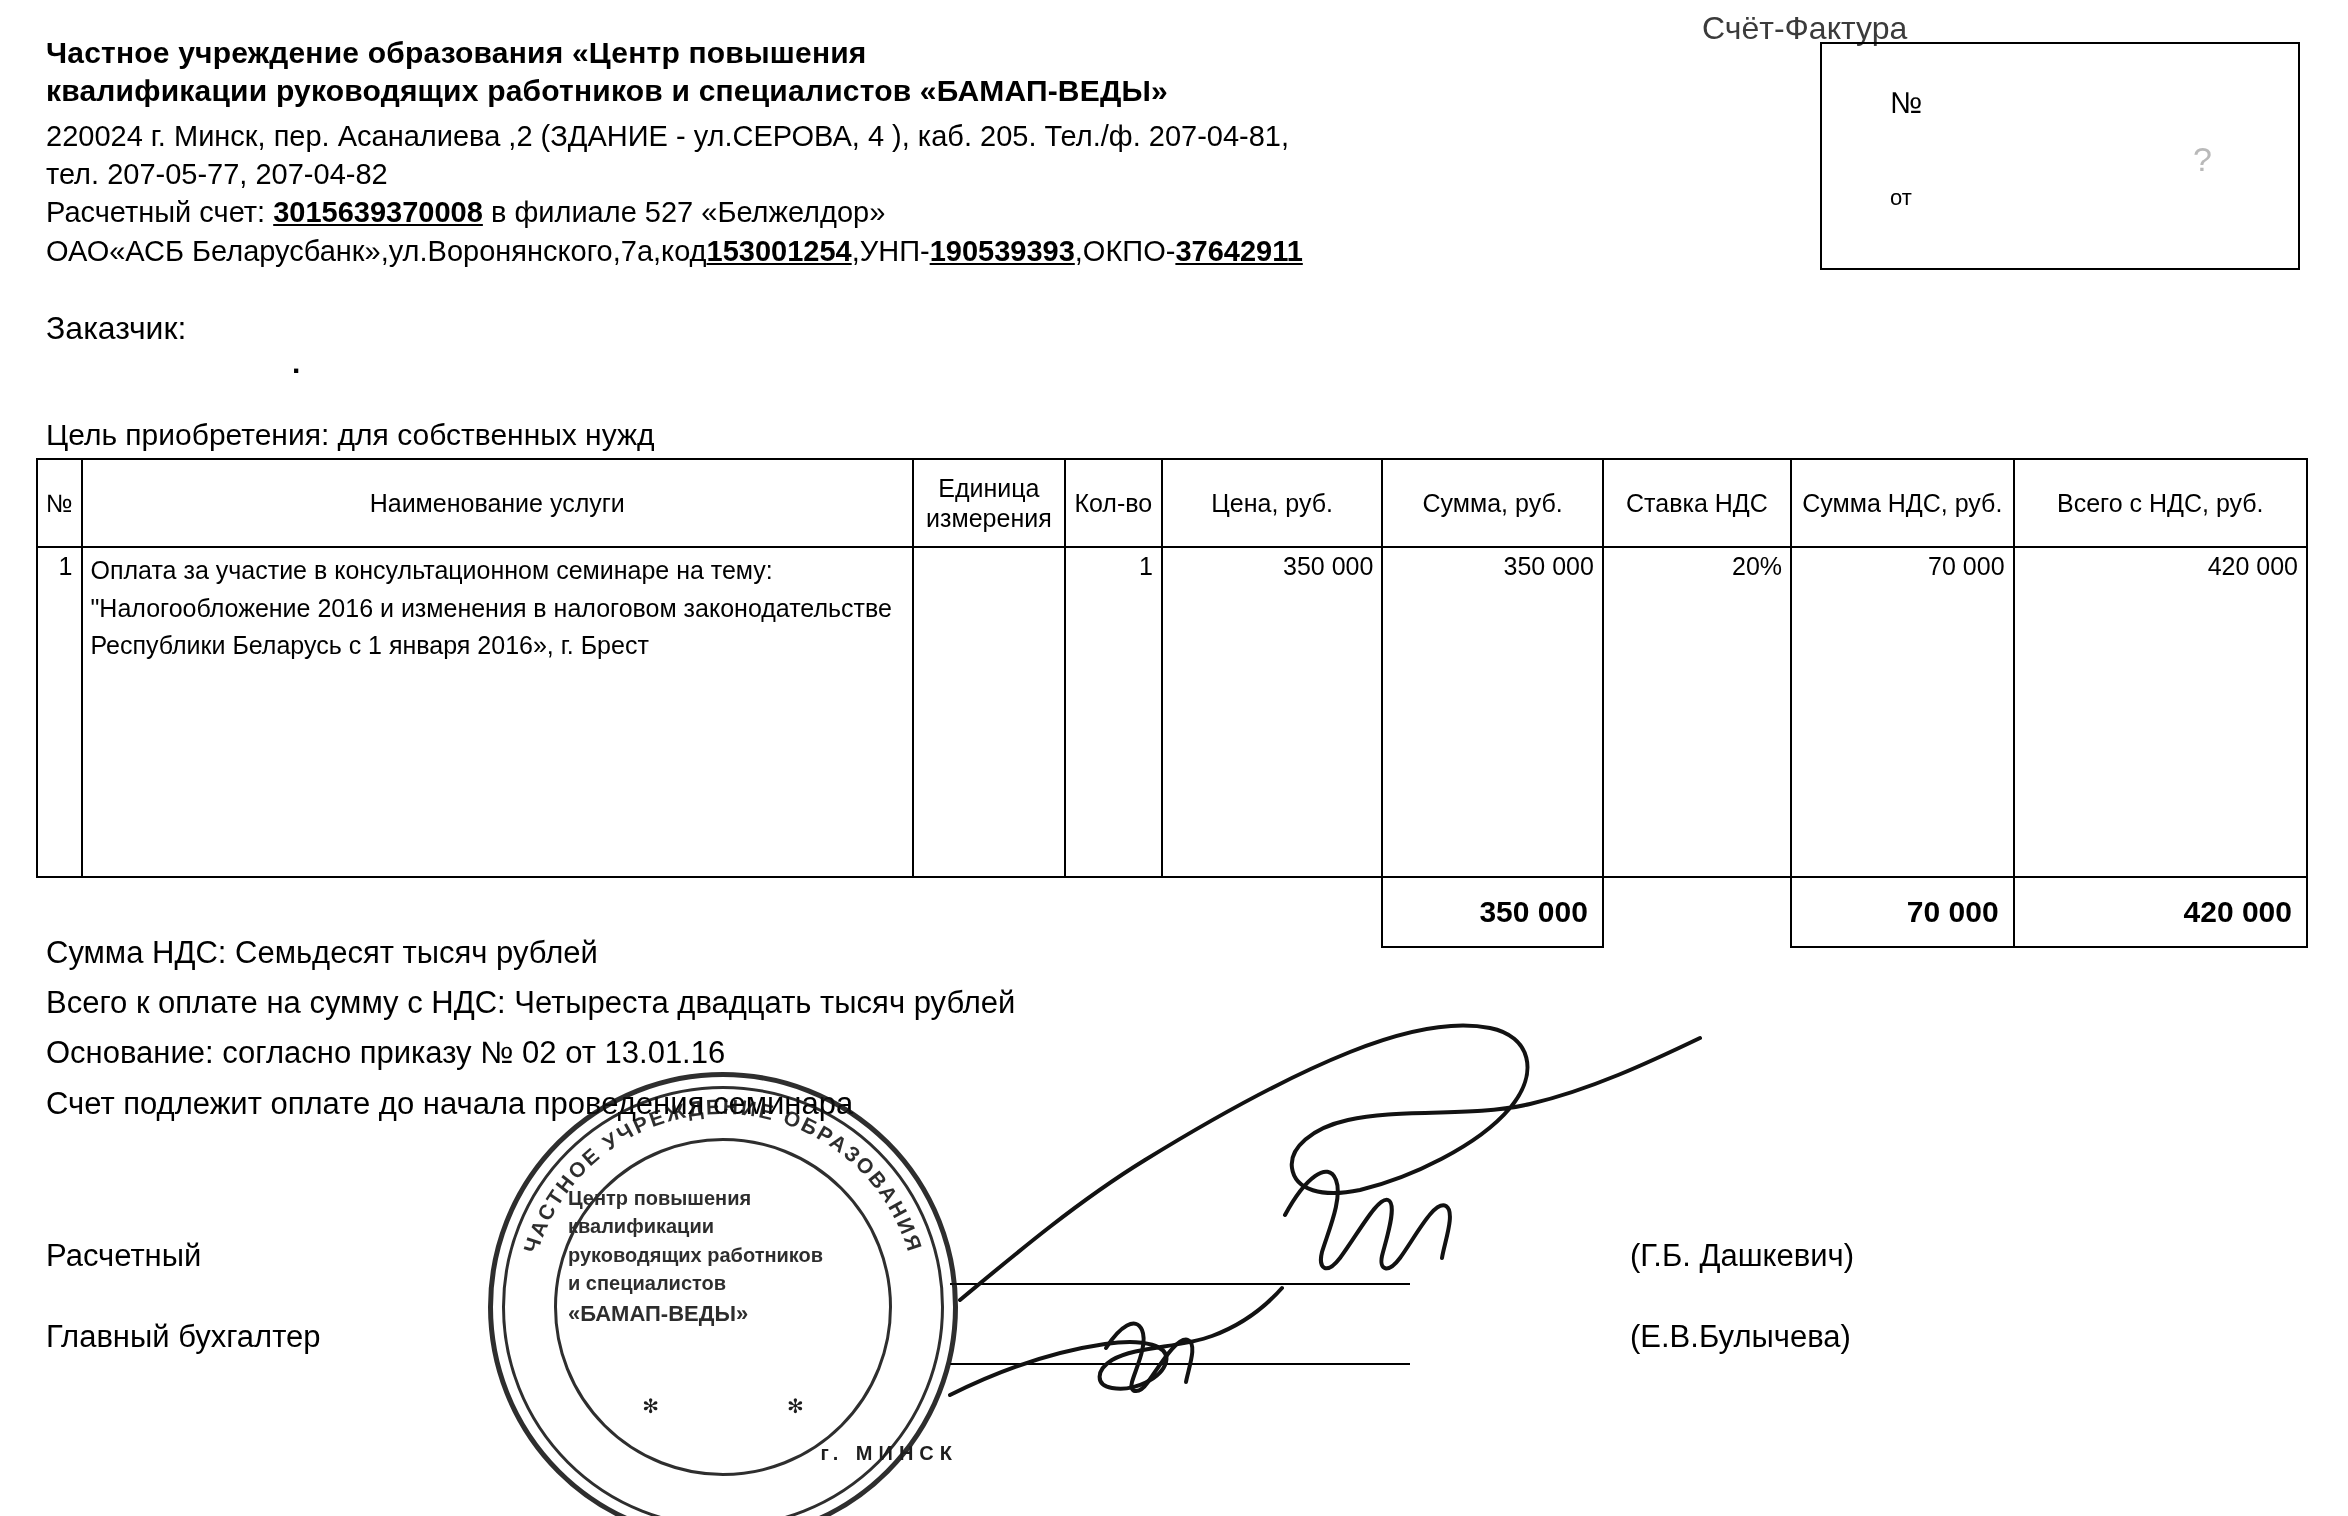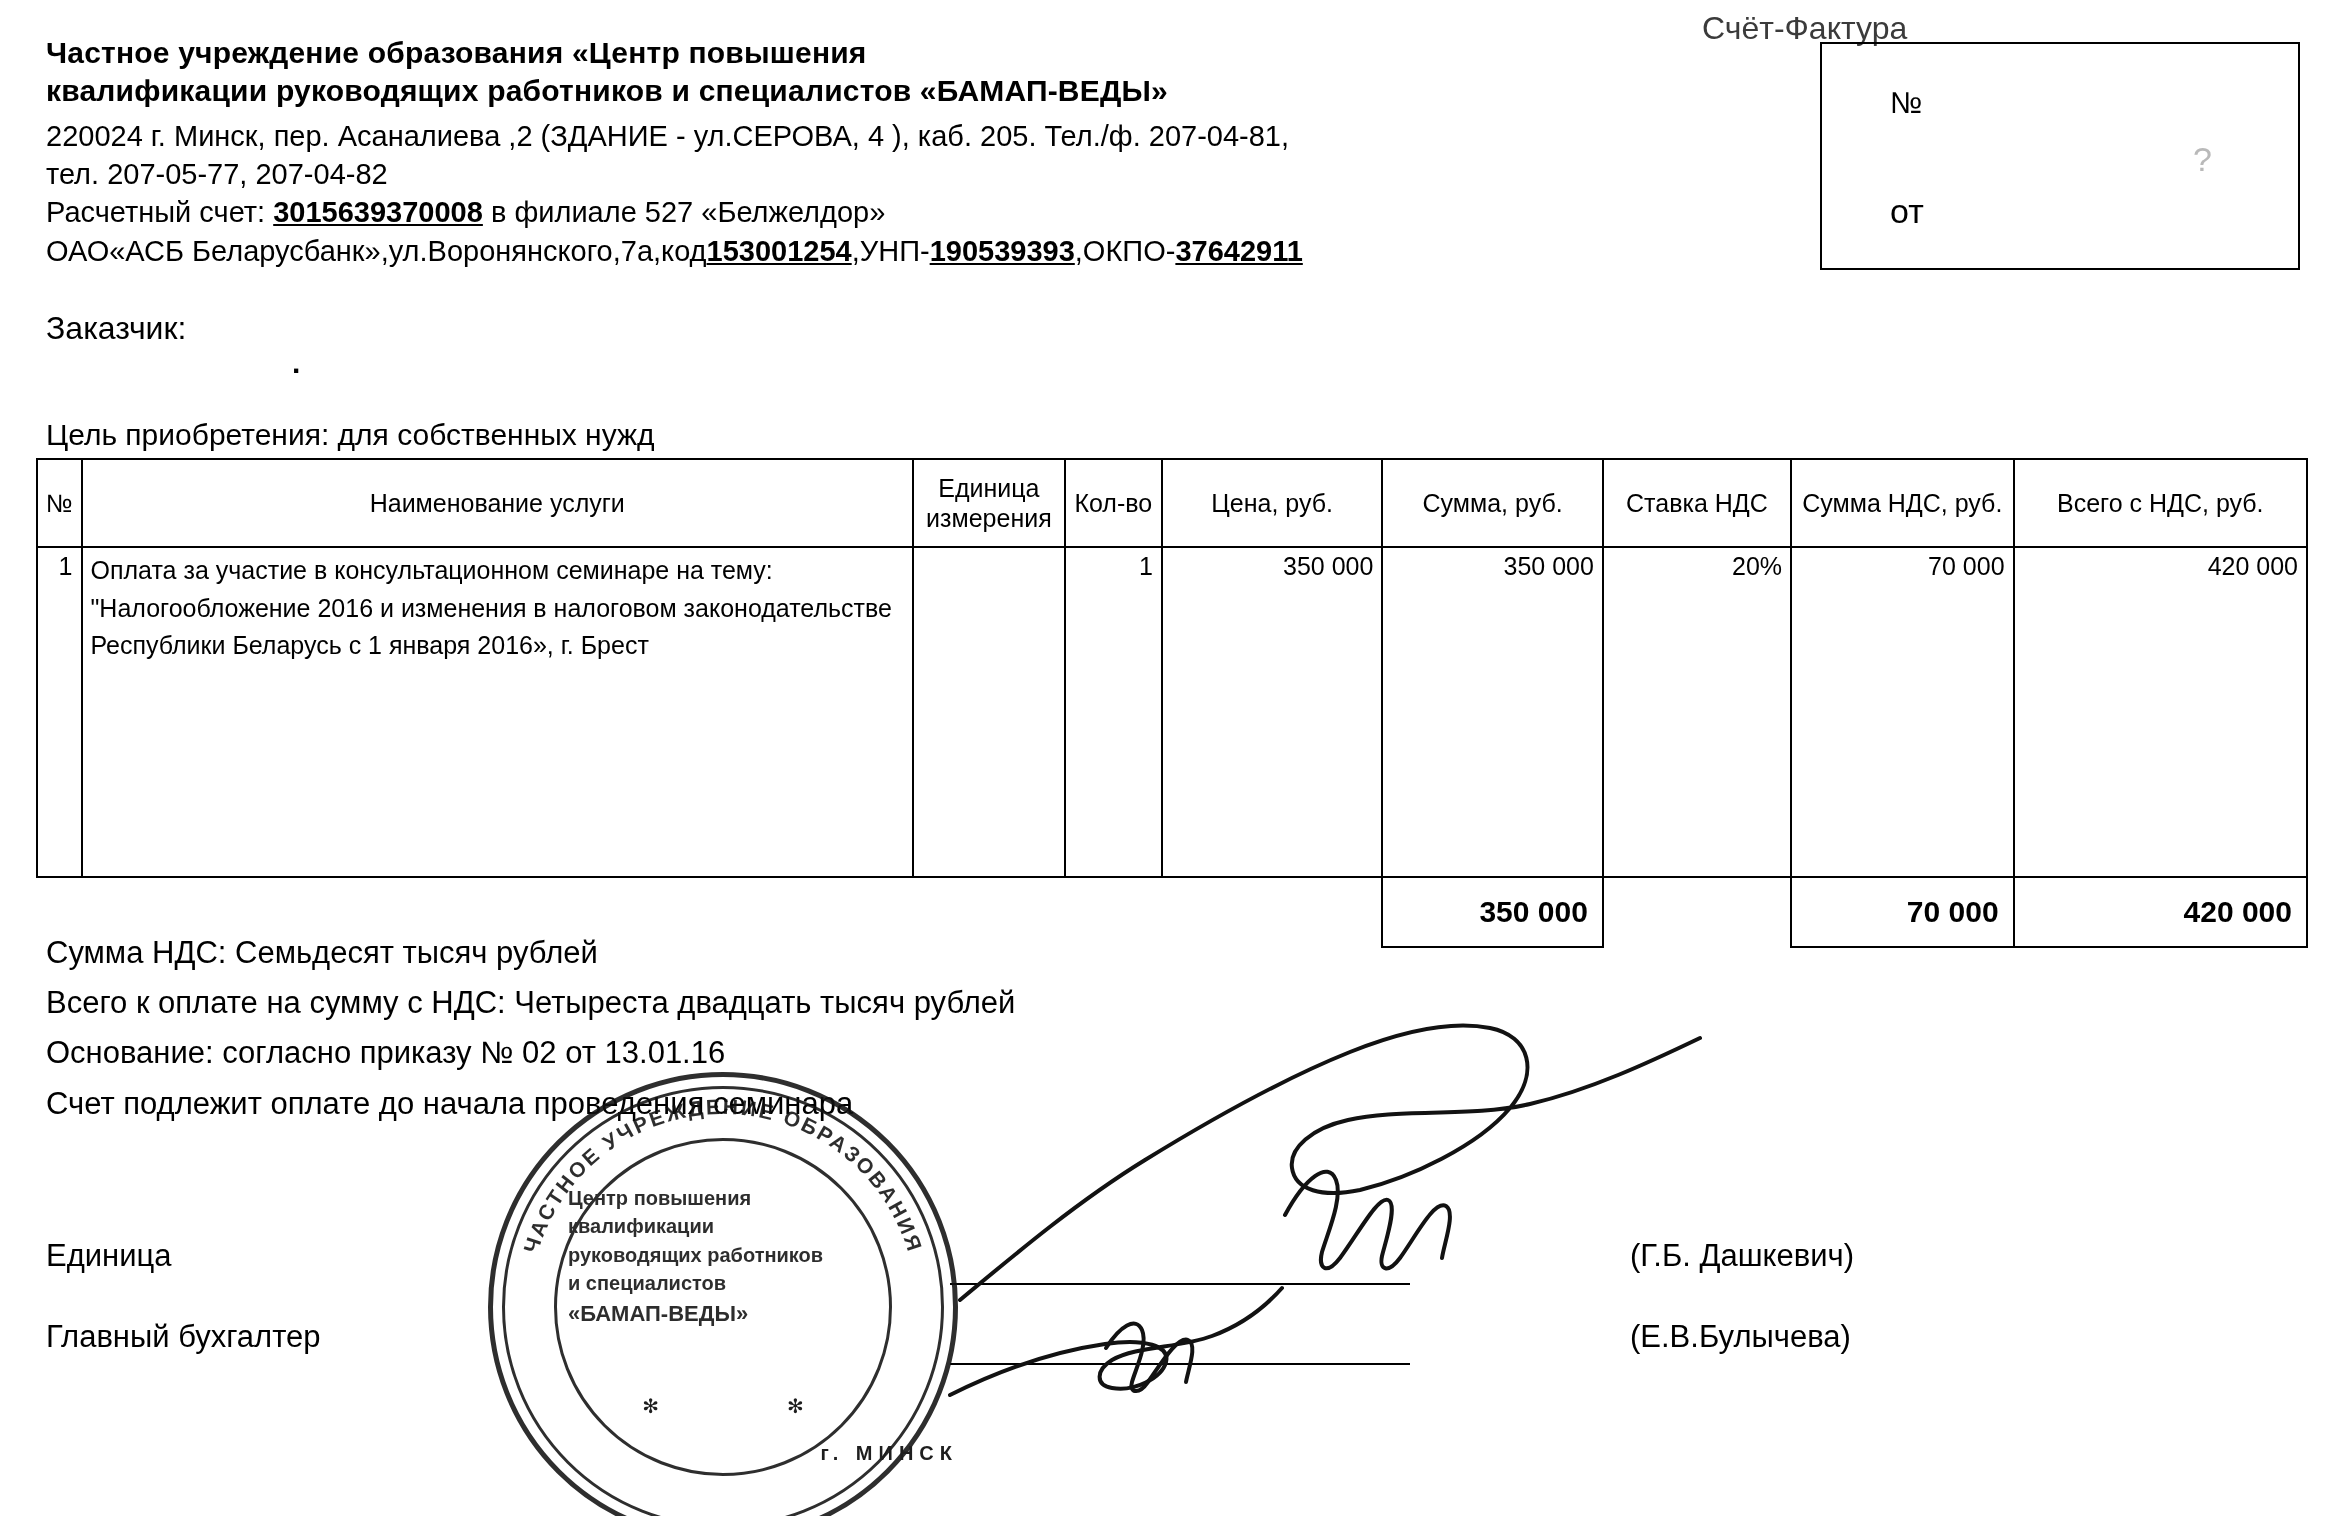--- a/index.html
+++ b/index.html
@@ -61,22 +61,22 @@
   }
   .invoice-box .num {
     position: absolute;
     left: 68px;
     top: 42px;
     font-size: 30px;
   }
   .invoice-box .from {
     position: absolute;
     left: 68px;
-    top: 148px;
-    font-size: 34px;
+    top: 141px;
+    font-size: 22px;
   }
   .invoice-box .scribble {
     position: absolute;
     right: 86px;
     top: 96px;
     font-size: 34px;
     color: #b9b9b9;
   }
 
   .customer {
@@ -345,21 +345,21 @@
   </table>
 
   <div class="footer">
     <div>Сумма НДС: Семьдесят тысяч рублей</div>
     <div>Всего к оплате на сумму с НДС: Четыреста двадцать тысяч рублей</div>
     <div>Основание: согласно приказу  № 02 от 13.01.16</div>
     <div>Счет подлежит оплате до начала проведения семинара</div>
   </div>
 
   <div class="signatories">
-    <div>Единица</div>
+    <div>Расчетный</div>
     <div>Главный бухгалтер</div>
   </div>
   <div class="names">
     <div>(Г.Б. Дашкевич)</div>
     <div>(Е.В.Булычева)</div>
   </div>
   <div class="sig-line-1"></div>
   <div class="sig-line-2"></div>
 
   <div class="stamp">

